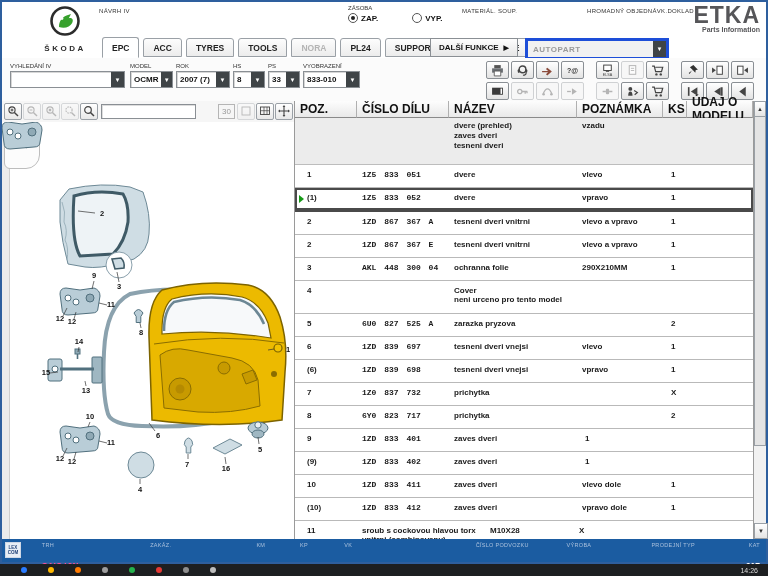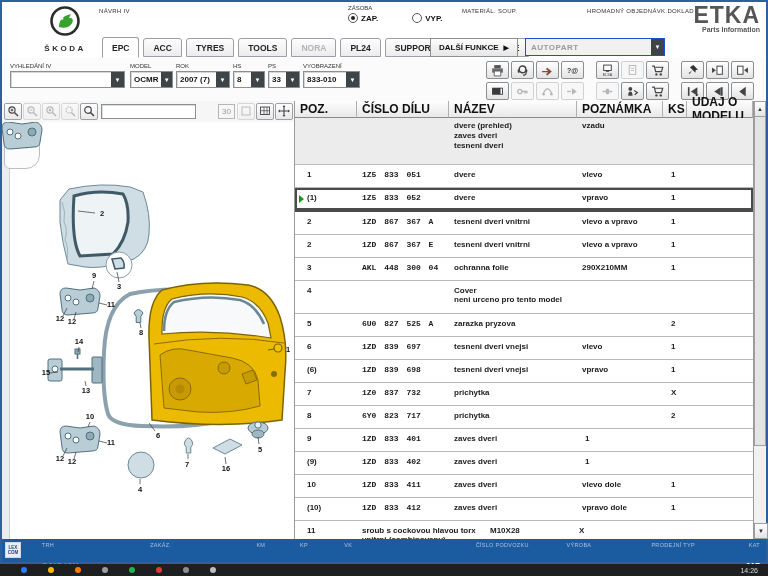--- a/index.html
+++ b/index.html
@@ -23,21 +23,21 @@
   
   .tabrow{position:absolute;left:0;top:36px;width:764px;height:20px;}
   .tabs{position:absolute;left:100px;top:0;display:flex;gap:4px;}
   .tab{height:17px;padding:0 9px;background:linear-gradient(#fdfdfd,#ececec);border:1px solid #9aa0a6;
     border-radius:3px 3px 0 0;font-size:8.5px;font-weight:bold;color:#222;display:flex;align-items:center;}
   .tab.active{background:#fff;border-bottom:1px solid #fff;height:19px;position:relative;top:-1px;}
   .tab.disabled{color:#b4b4b4;}
   .dalsi{position:absolute;left:428px;top:0;height:17px;padding:0 8px;background:linear-gradient(#fdfdfd,#e6e6e6);
     border:1px solid #8a8f94;font-size:8px;font-weight:bold;color:#111;display:flex;align-items:center;gap:5px;}
   .dalsi .arr{font-size:7px;}
-  .autopart{position:absolute;left:523px;top:0;width:138px;height:16px;border:1px solid #1d4ed8;background:#f1f1f1;
+  .autopart{position:absolute;left:523px;top:0;width:138px;height:16px;border:3px solid #1d4ed8;background:#f1f1f1;
     display:flex;align-items:center;}
   .autopart .val{flex:1;font-size:8px;font-weight:bold;color:#9a9a9a;padding-left:5px;letter-spacing:.5px;}
   .ddbtn{width:13px;height:100%;background:#3f4447;color:#fff;font-size:6px;display:flex;align-items:center;justify-content:center;}
 
   
   .filters{position:absolute;left:0;top:56px;width:764px;height:43px;background:#fbfbfb;border-bottom:1px solid #d8d8d8;}
   .fgroup{position:absolute;top:5px;}
   .fgroup .lab{font-size:6px;color:#333;display:block;margin-bottom:2px;}
   .combo{height:15px;border:1px solid #8a8f94;background:#fff;display:flex;align-items:center;box-shadow:inset 1px 1px 0 #d7d7d7;}
   .combo .val{flex:1;font-size:8px;font-weight:bold;color:#111;padding:0 3px;white-space:nowrap;}

